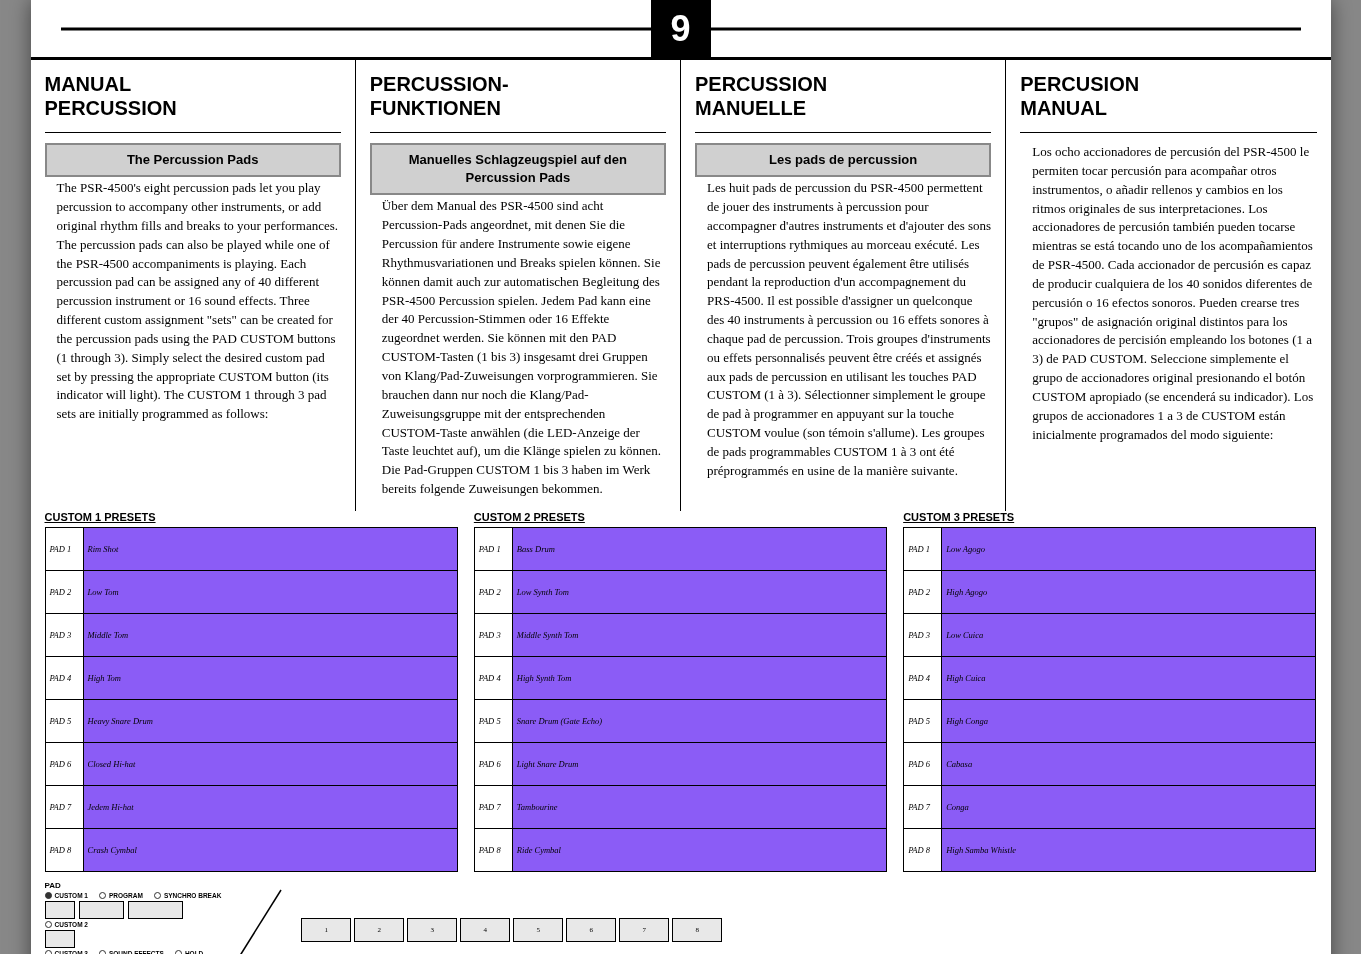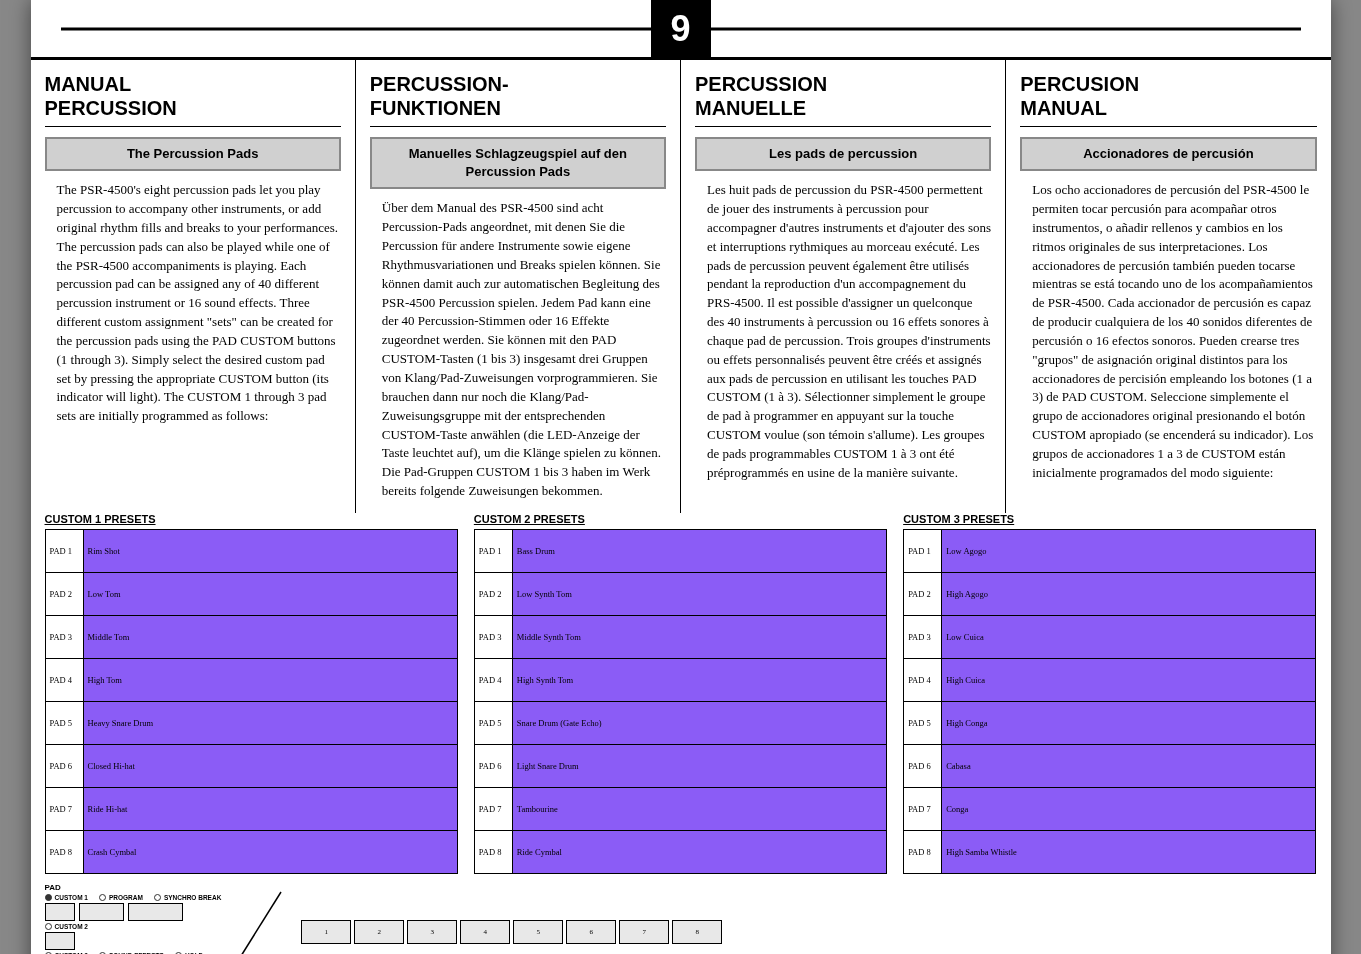--- a/index.html
+++ b/index.html
@@ -67,28 +67,28 @@
     }
     .column:last-child {
       border-right: none;
     }
     .column-title {
       font-size: 20px;
       font-weight: bold;
       font-family: Arial, sans-serif;
       margin-bottom: 10px;
       border-bottom: 1px solid #000;
-      padding-bottom: 6px;
+      padding-bottom: 12px;
       line-height: 1.2;
     }
     .section-header {
       background: #d0d0d0;
       border: 2px solid #888;
       padding: 6px 8px;
-      margin-bottom: 10px;
+      margin-bottom: 2px;
       text-align: center;
       font-weight: bold;
       font-size: 13px;
       font-family: Arial, sans-serif;
     }
     .body-text {
       font-size: 13px;
       line-height: 1.45;
       font-family: 'Times New Roman', Times, serif;
       margin-left: 12px;
@@ -102,20 +102,21 @@
     }
     .preset-table {
       border-collapse: collapse;
       width: 100%;
       font-size: 8.5px;
     }
     .preset-table td {
       border: 1px solid #000;
       padding: 16px 4px;
       white-space: nowrap;
+      font-style: italic;
     }
     .preset-table td.pad-label {
       background: #fff;
       font-weight: normal;
       width: 38px;
     }
     .preset-table td.sound-name {
       background: #8b5cf6;
       min-width: 100px;
     }
@@ -227,21 +228,20 @@
     </div>
 
     <div class="column">
       <div class="column-title">PERCUSSION<br>MANUELLE</div>
       <div class="section-header">Les pads de percussion</div>
       <div class="body-text">Les huit pads de percussion du PSR-4500 permettent de jouer des instruments à percussion pour accompagner d'autres instruments et d'ajouter des sons et interruptions rythmiques au morceau exécuté. Les pads de percussion peuvent également être utilisés pendant la reproduction d'un accompagnement du PRS-4500. Il est possible d'assigner un quelconque des 40 instruments à percussion ou 16 effets sonores à chaque pad de percussion. Trois groupes d'instruments ou effets personnalisés peuvent être créés et assignés aux pads de percussion en utilisant les touches PAD CUSTOM (1 à 3). Sélectionner simplement le groupe de pad à programmer en appuyant sur la touche CUSTOM voulue (son témoin s'allume). Les groupes de pads programmables CUSTOM 1 à 3 ont été préprogrammés en usine de la manière suivante.</div>
     </div>
 
     <div class="column">
       <div class="column-title">PERCUSION<br>MANUAL</div>
-      <div class="section-header">Accionadores de percusión</div>
       <div class="body-text">Los ocho accionadores de percusión del PSR-4500 le permiten tocar percusión para acompañar otros instrumentos, o añadir rellenos y cambios en los ritmos originales de sus interpretaciones. Los accionadores de percusión también pueden tocarse mientras se está tocando uno de los acompañamientos de PSR-4500. Cada accionador de percusión es capaz de producir cualquiera de los 40 sonidos diferentes de percusión o 16 efectos sonoros. Pueden crearse tres "grupos" de asignación original distintos para los accionadores de percisión empleando los botones (1 a 3) de PAD CUSTOM. Seleccione simplemente el grupo de accionadores original presionando el botón CUSTOM apropiado (se encenderá su indicador). Los grupos de accionadores 1 a 3 de CUSTOM están inicialmente programados del modo siguiente:</div>
     </div>
 
   </div>
 
   <div class="presets-container">
     <div class="presets-row">
 
       <div class="preset-block">
         <div class="preset-title">CUSTOM 1 PRESETS</div>
@@ -266,21 +266,21 @@
               <tr>
                 <td class="pad-label">PAD 5</td>
                 <td class="sound-name">Heavy Snare Drum</td>
               </tr>
               <tr>
                 <td class="pad-label">PAD 6</td>
                 <td class="sound-name">Closed Hi-hat</td>
               </tr>
               <tr>
                 <td class="pad-label">PAD 7</td>
-                <td class="sound-name">Ride Hi-hat</td>
+                <td class="sound-name">Jedem Hi-hat</td>
               </tr>
               <tr>
                 <td class="pad-label">PAD 8</td>
                 <td class="sound-name">Crash Cymbal</td>
               </tr>
             </tbody>
         </table>
       </div>
 
       <div class="preset-block">

